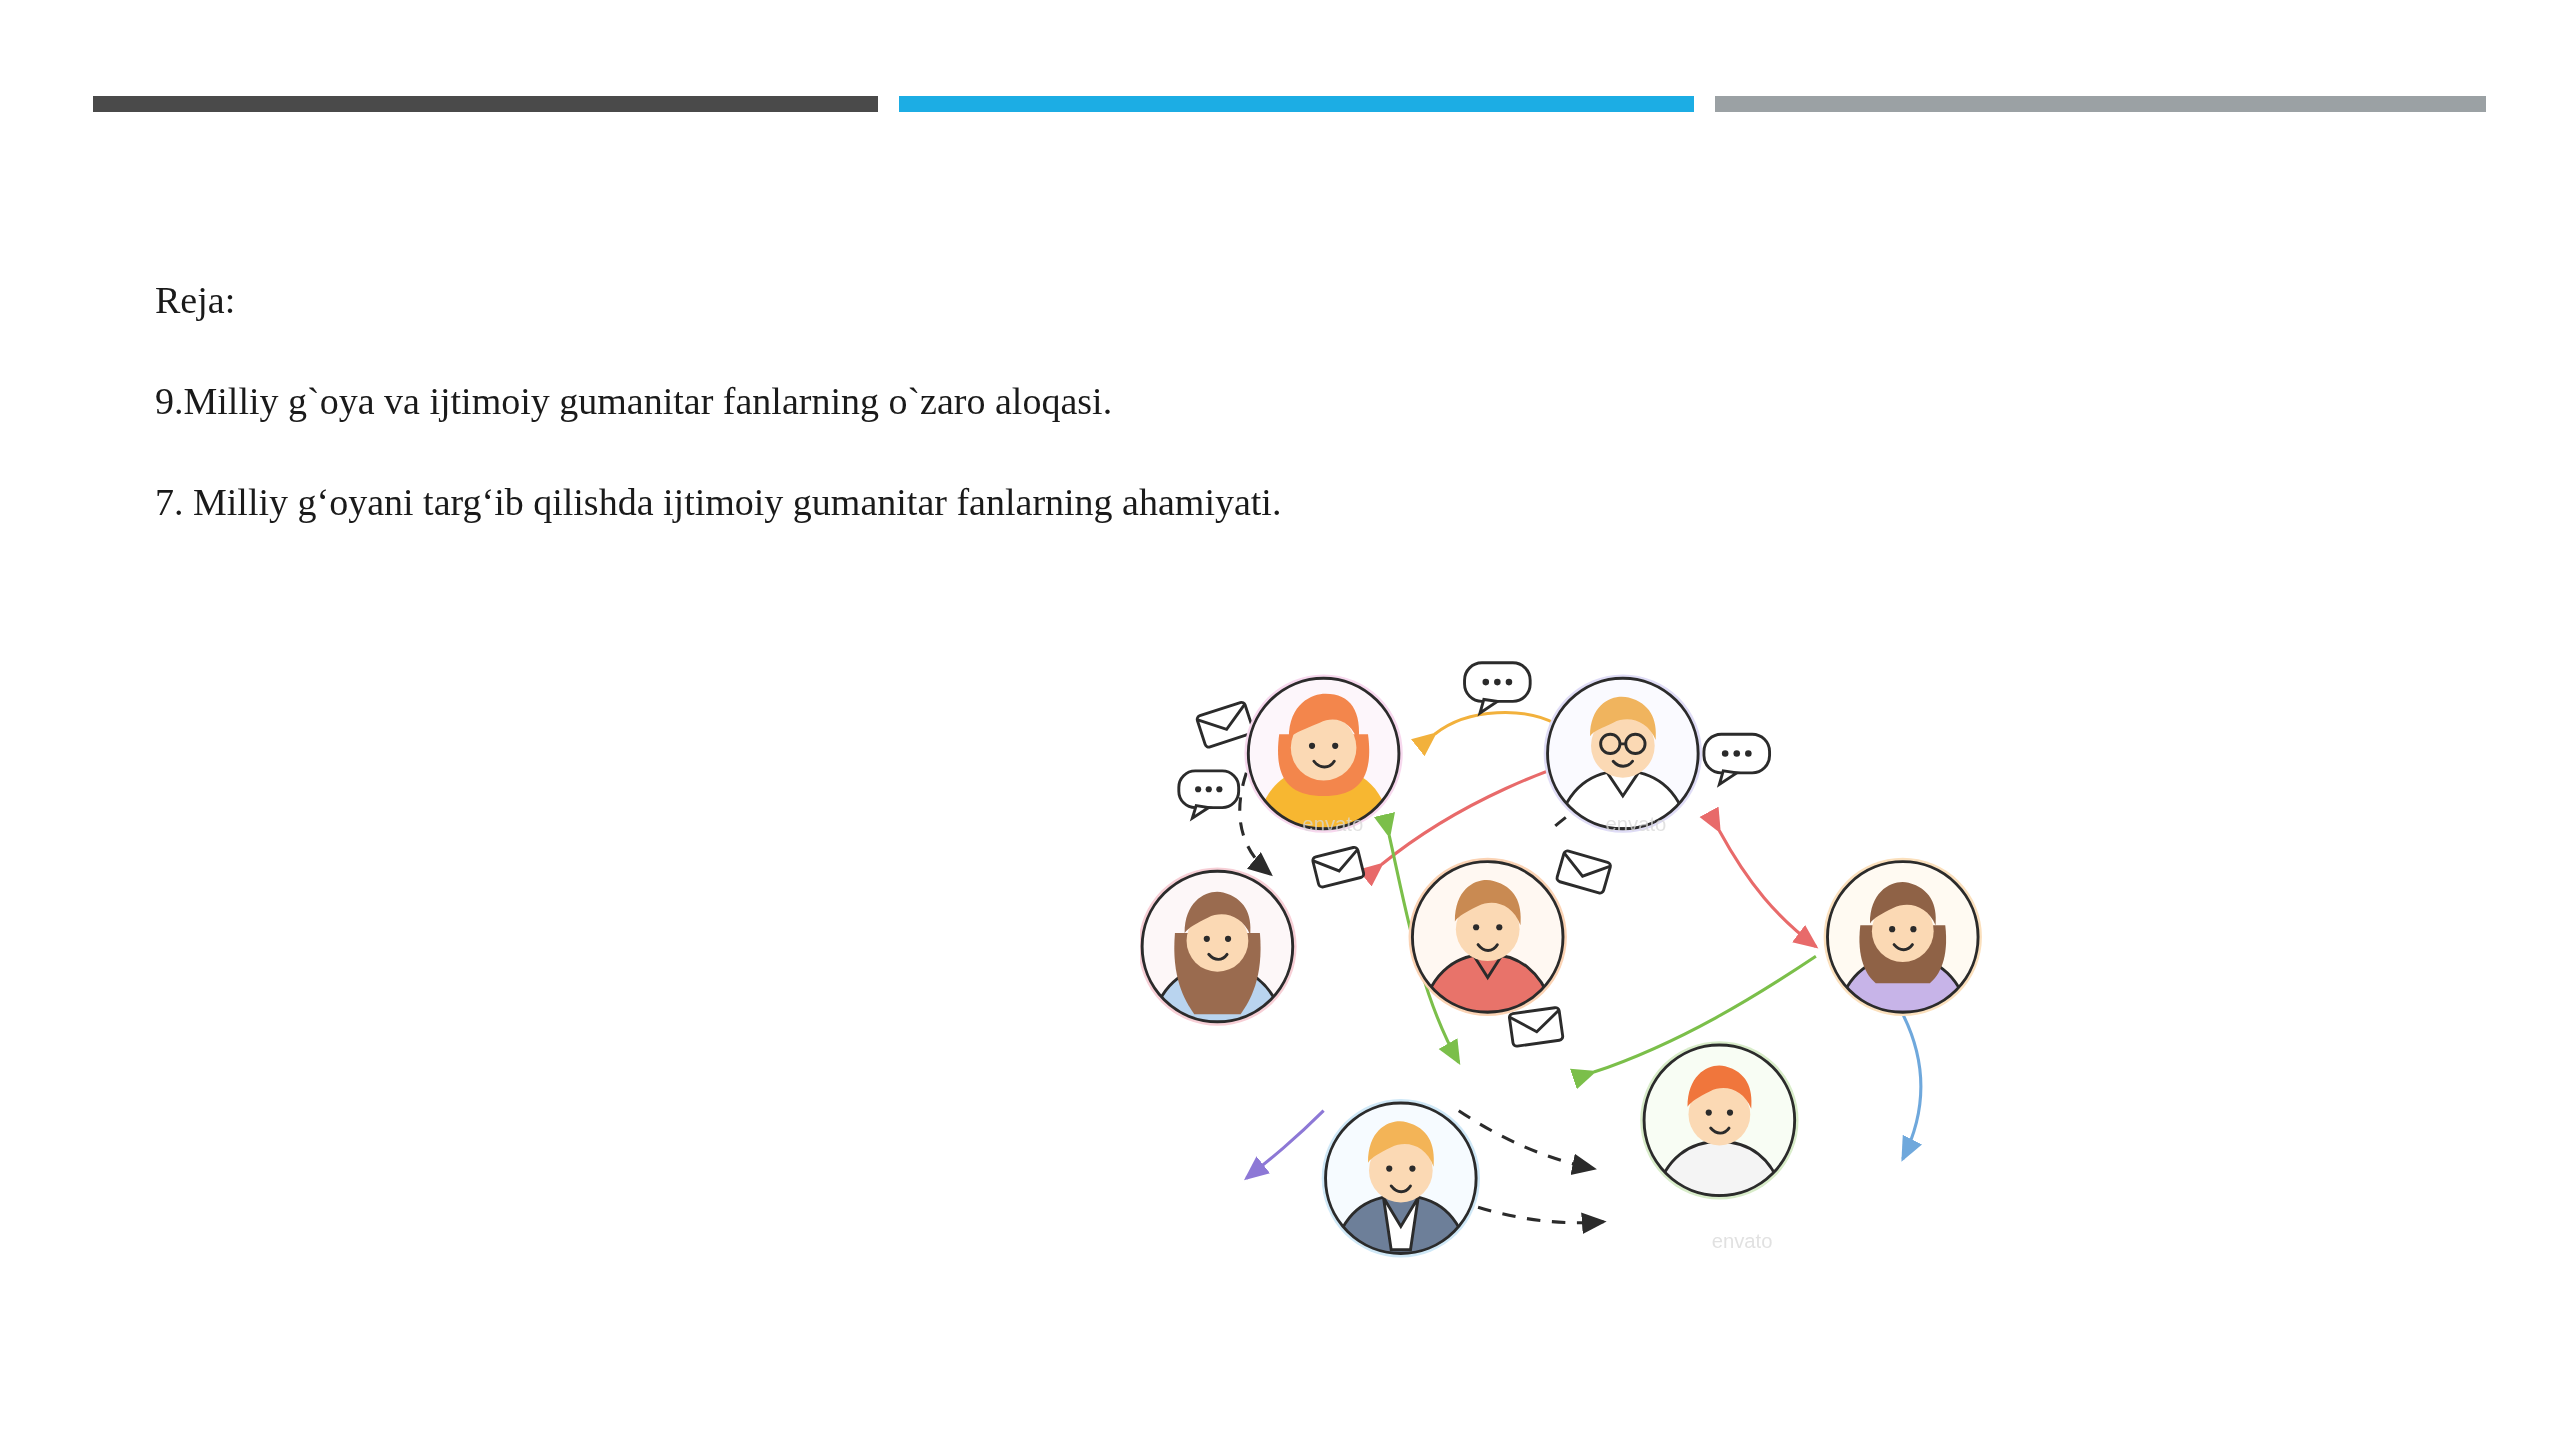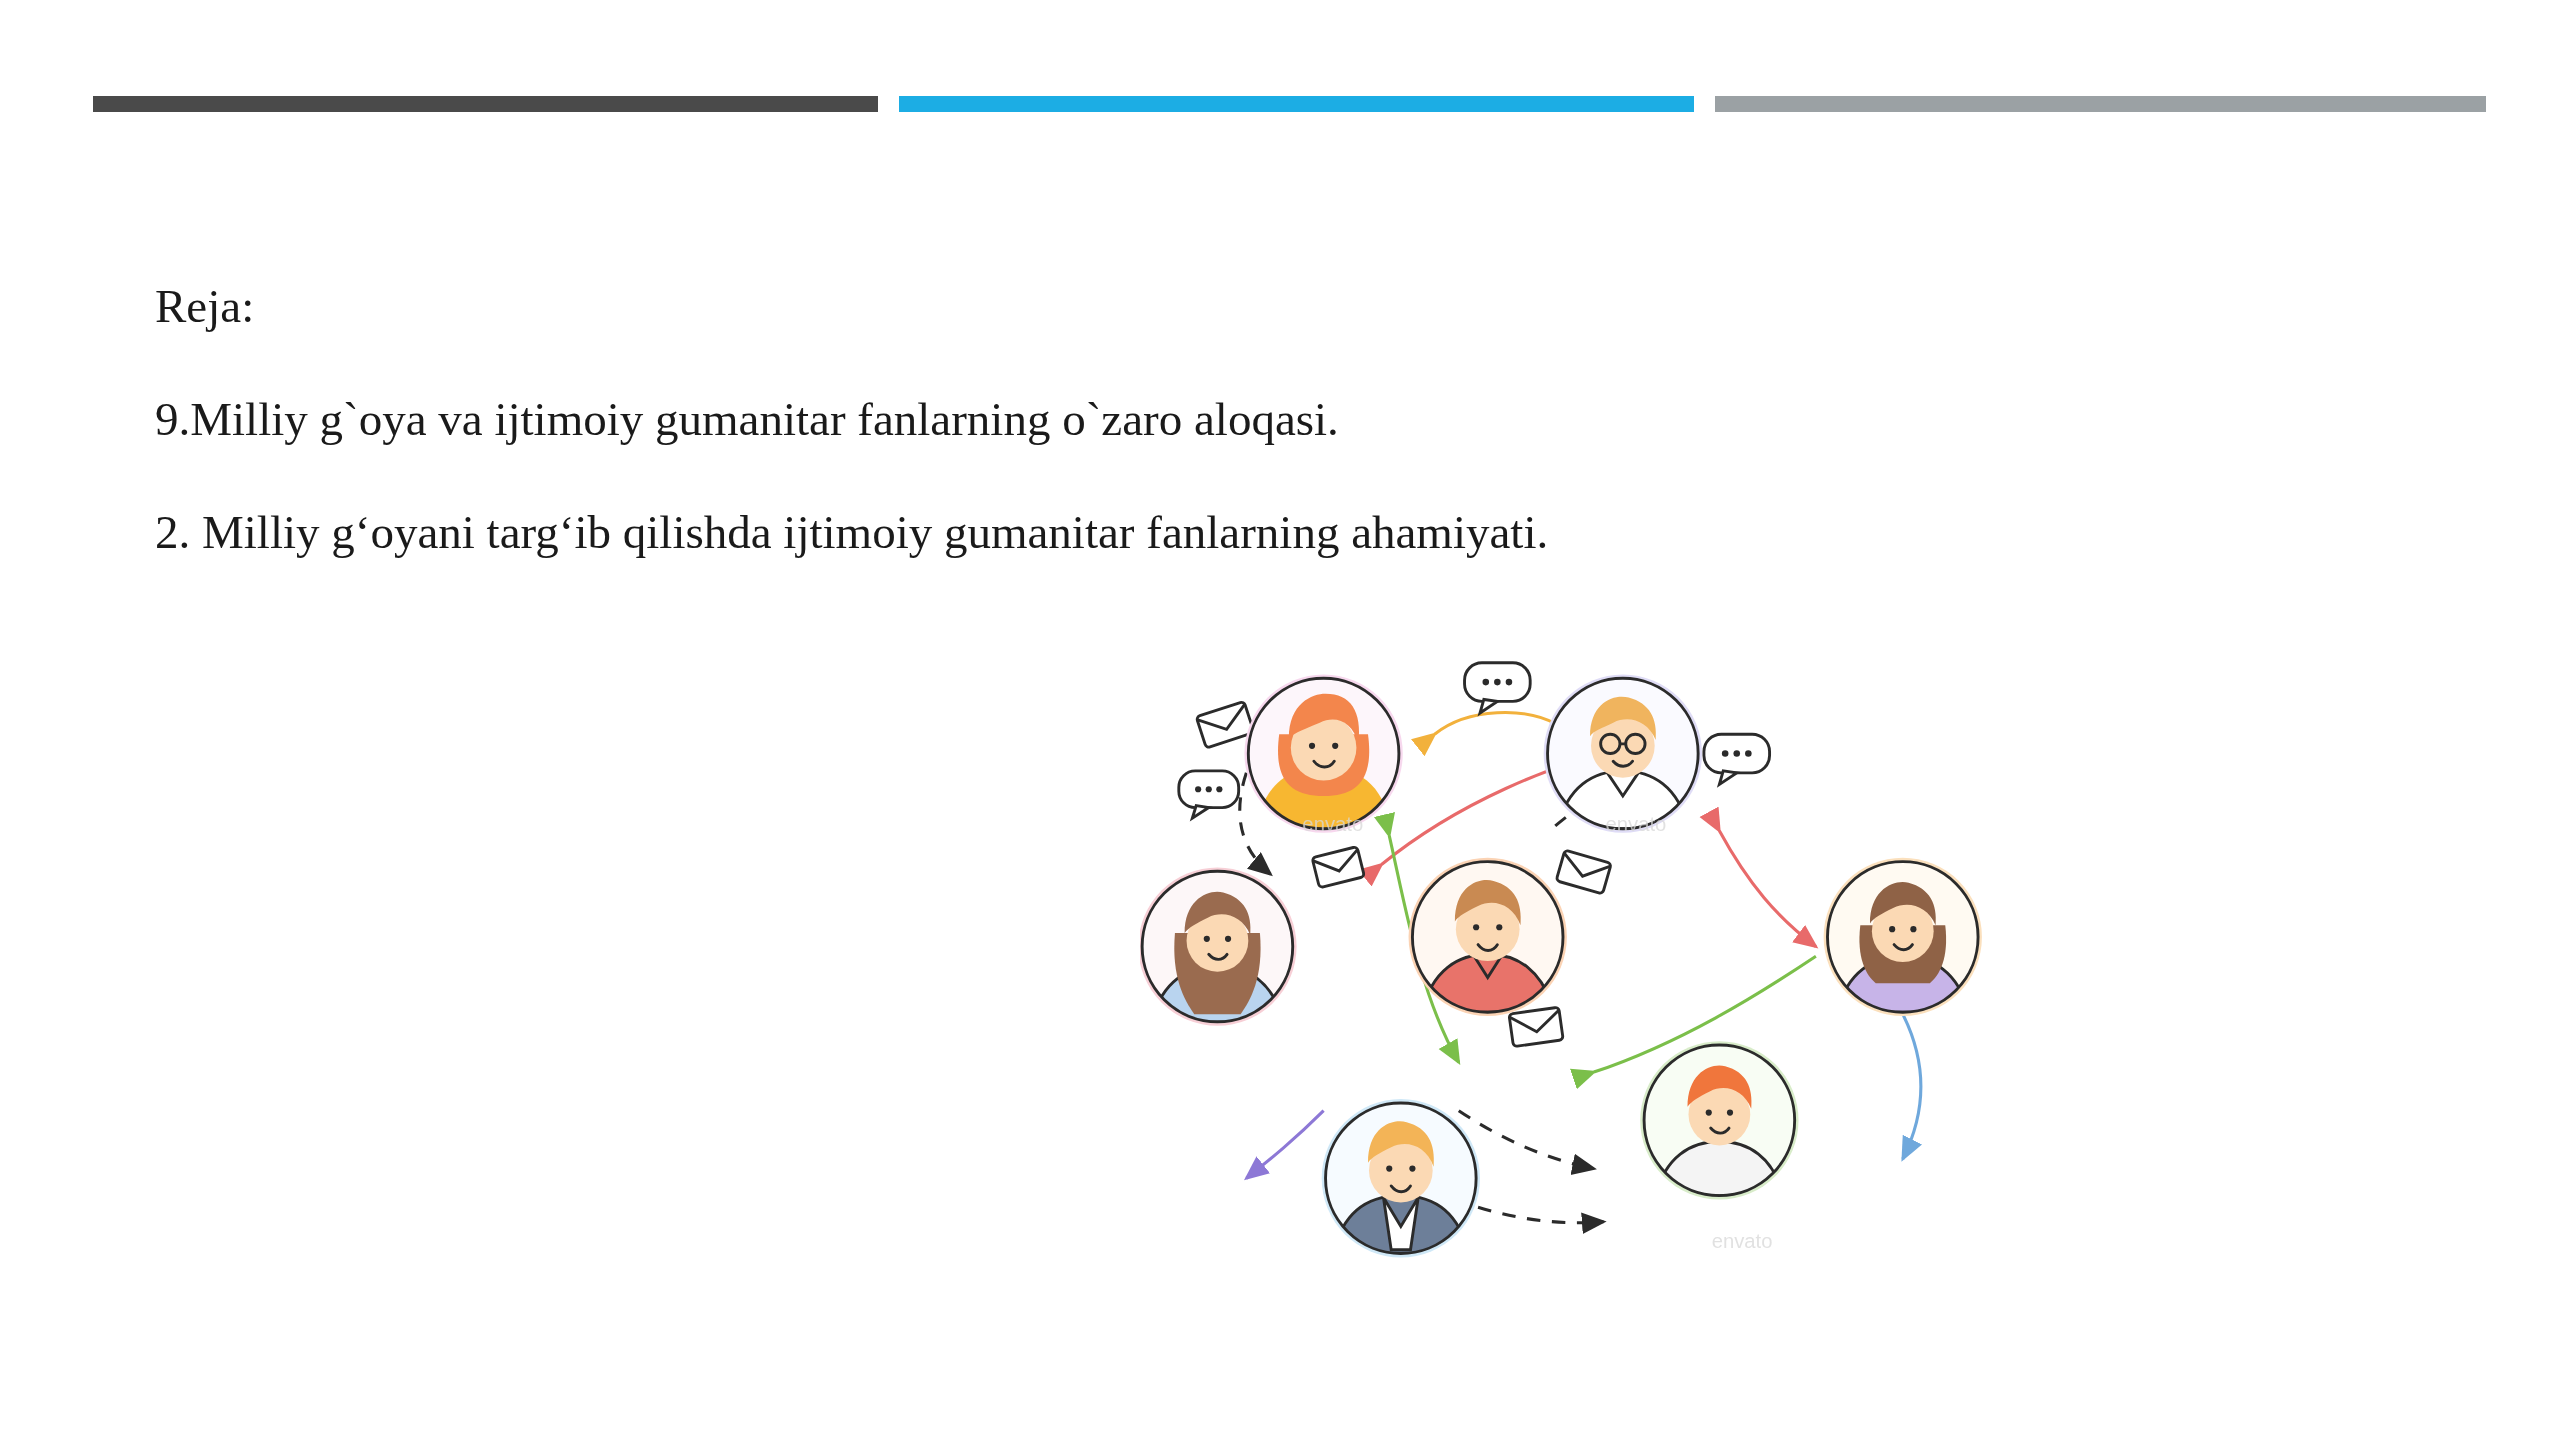--- a/index.html
+++ b/index.html
@@ -47,21 +47,21 @@
   }
 
   
   .content {
     position: absolute;
     left: 155px;
     top: 275px;
     width: 1507px;
   }
   .line {
-    font-size: 47px;
+    font-size: 38px;
     line-height: 1.34;
     margin: 0 0 50px 0;
     color: #1a1a1a;
     white-space: pre-wrap;
   }
   .line.last {
     margin-bottom: 0;
     max-width: 1294px;
   }
 
@@ -93,21 +93,21 @@
   <div class="rule rule-dark"></div>
   <div class="rule rule-gap"></div>
   <div class="rule rule-blue"></div>
   <div class="rule rule-gap"></div>
   <div class="rule rule-grey"></div>
 </div>
 
 <div class="content">
   <p class="line">Reja:</p>
   <p class="line">9.Milliy g`oya va ijtimoiy gumanitar fanlarning o`zaro aloqasi.</p>
-  <p class="line">2. Milliy g‘oyani targ‘ib qilishda ijtimoiy gumanitar fanlarning ahamiyati.</p>
+  <p class="line">7. Milliy g‘oyani targ‘ib qilishda ijtimoiy gumanitar fanlarning ahamiyati.</p>
 </div>
 
 <div class="illustration">
 <svg viewBox="0 0 1020 720" xmlns="http://www.w3.org/2000/svg">
   <defs>
     <marker id="ah-red" markerWidth="10" markerHeight="10" refX="7" refY="3.5" orient="auto">
       <path d="M0,0 L8,3.5 L0,7 z" fill="#e86a6a"></path>
     </marker>
     <marker id="ah-yellow" markerWidth="10" markerHeight="10" refX="7" refY="3.5" orient="auto">
       <path d="M0,0 L8,3.5 L0,7 z" fill="#f2b13c"></path>

